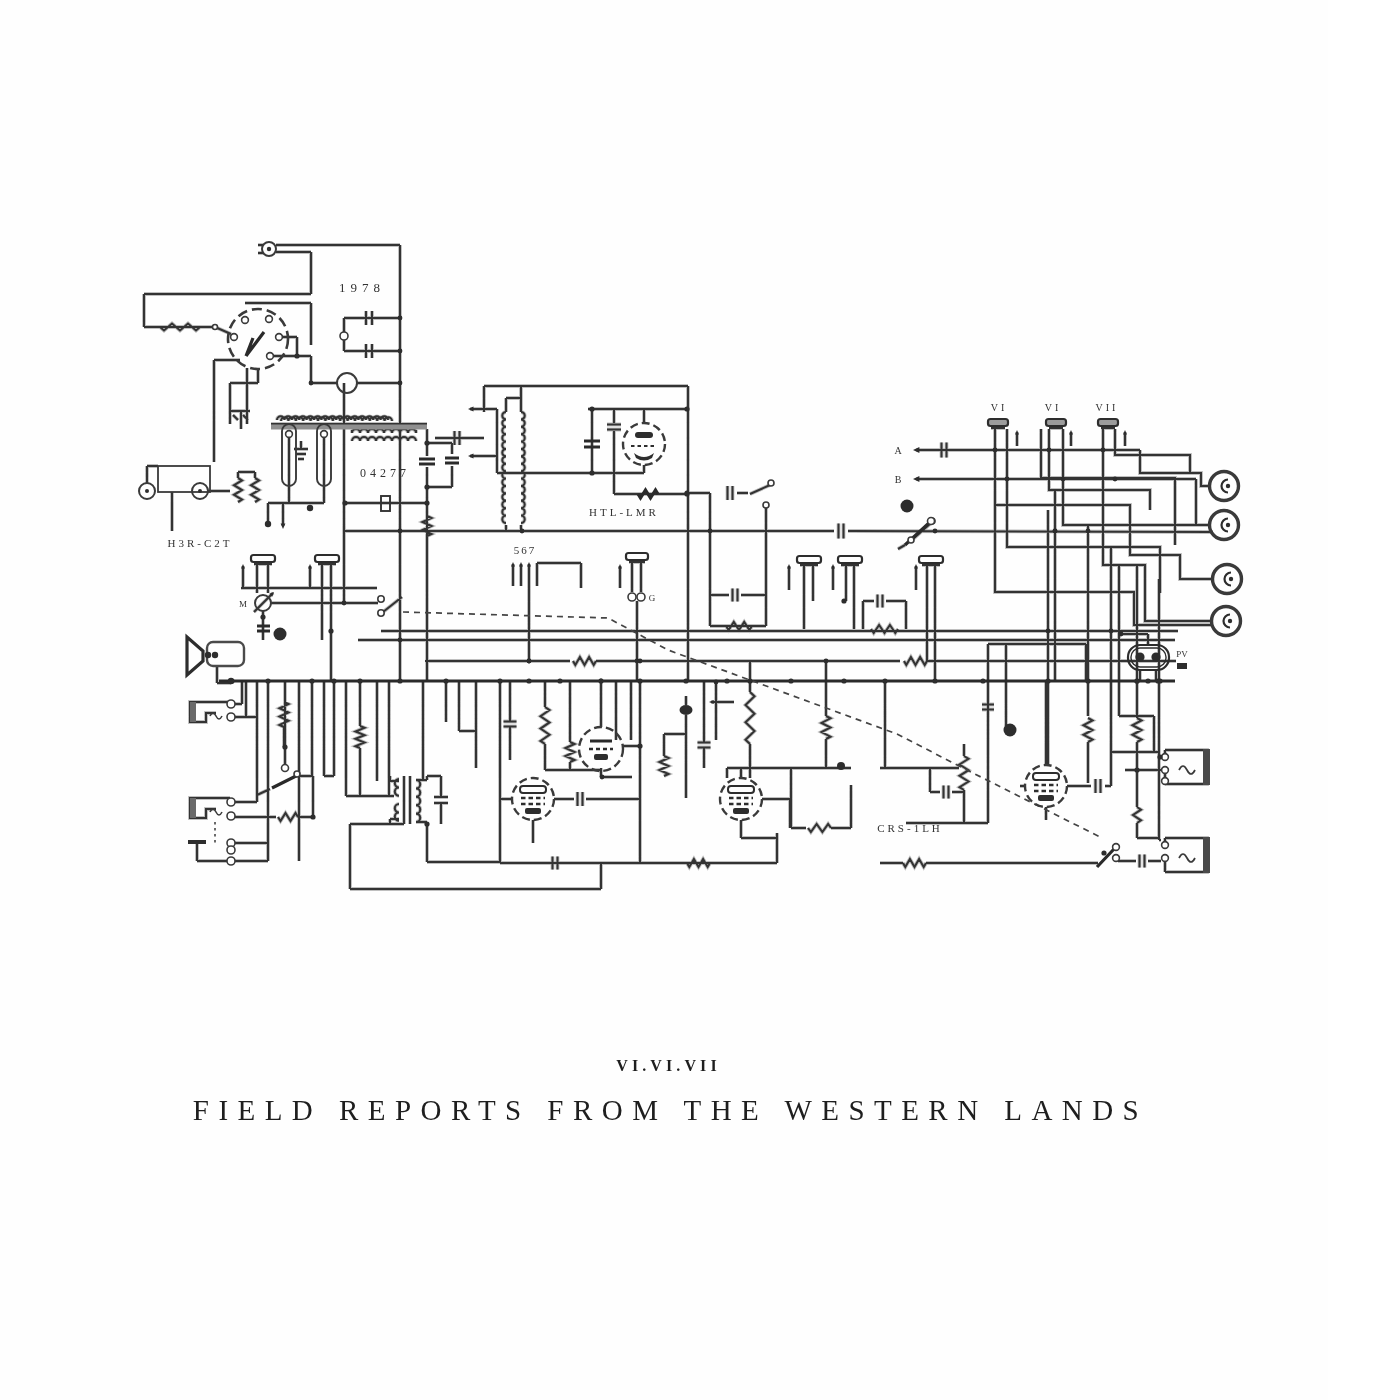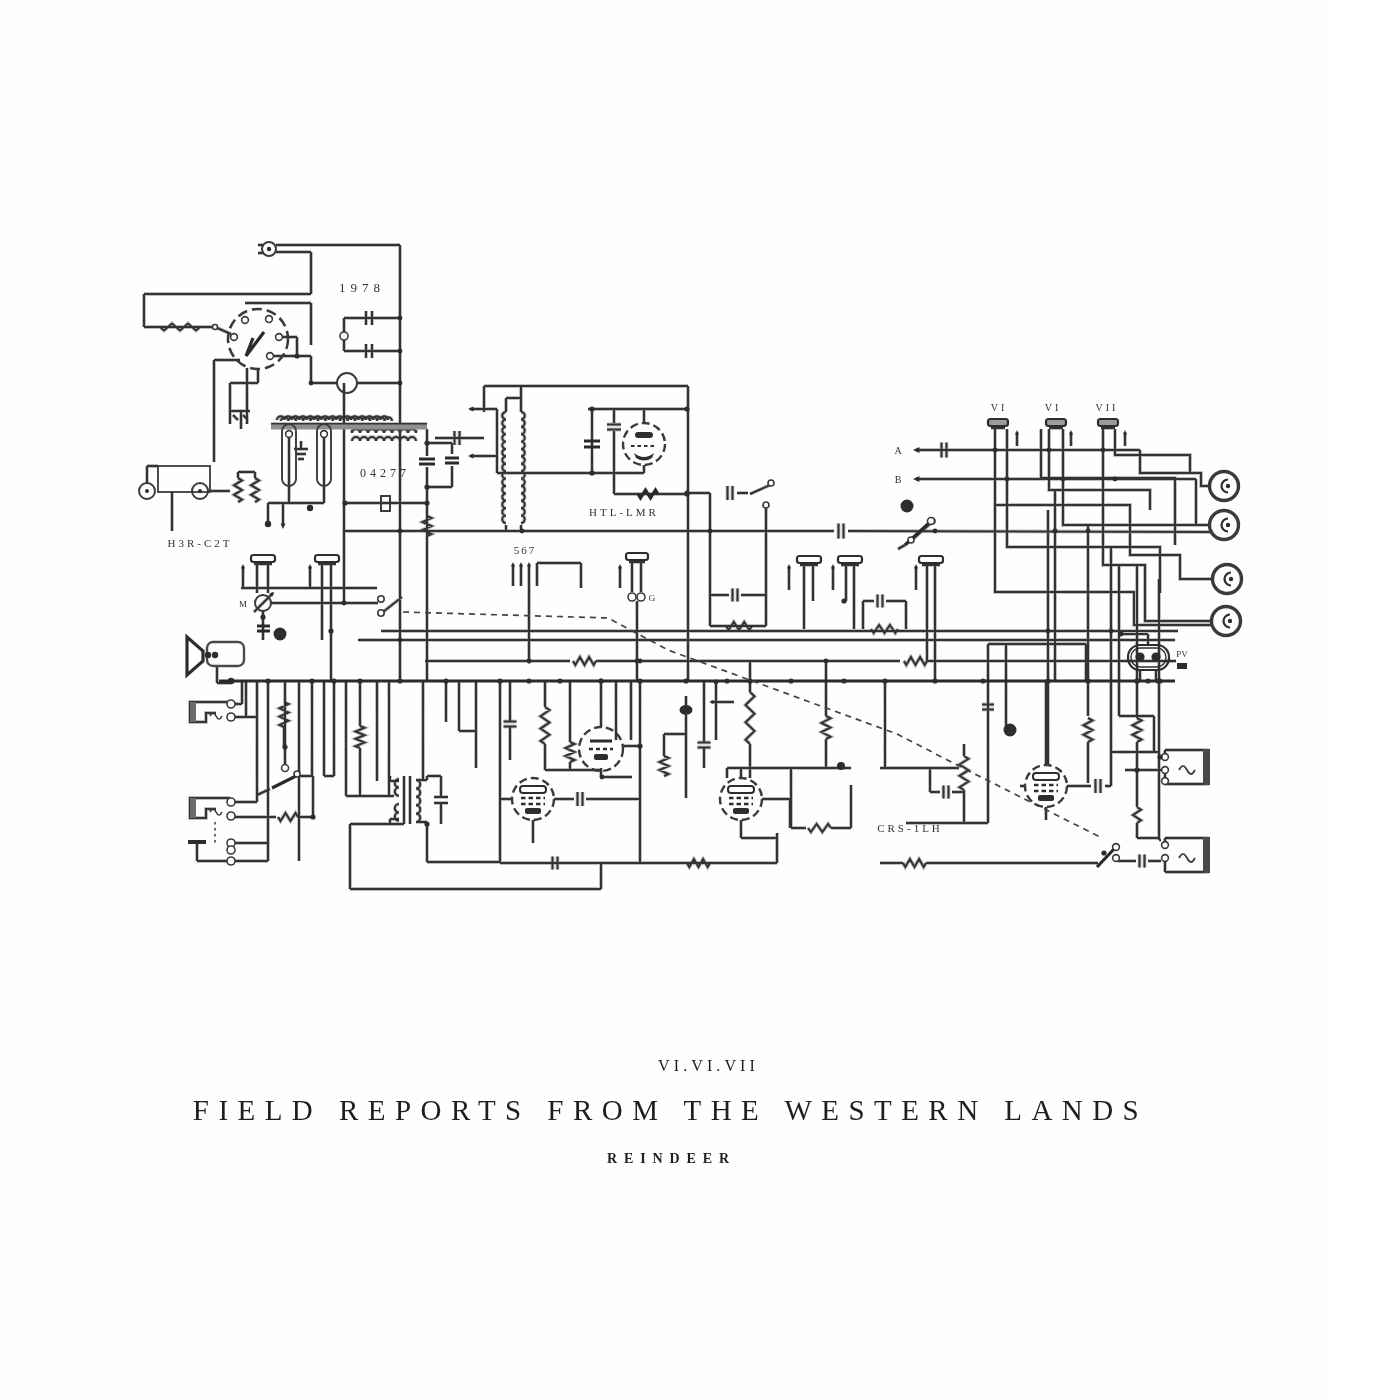--- a/index.html
+++ b/index.html
@@ -238,16 +238,15 @@
       <circle cx="1160" cy="757" r="2.6" fill="#2d2d2d"></circle>
       <path d="M1179 858 q4 -8 8 0 q4 8 8 0" stroke="#3a3a3a" stroke-width="1.7" fill="none"></path>
       <rect x="1203" y="837" width="7" height="36" fill="#4a4a4a"></rect>
       <circle cx="1165" cy="845" r="3.4" fill="#ffffff" stroke="#3a3a3a" stroke-width="1.6"></circle>
       <circle cx="1165" cy="858" r="3.4" fill="#ffffff" stroke="#3a3a3a" stroke-width="1.6"></circle>
       <circle cx="1116" cy="847" r="3.4" fill="#ffffff" stroke="#3a3a3a" stroke-width="1.6"></circle>
       <circle cx="1116" cy="858" r="3.4" fill="#ffffff" stroke="#3a3a3a" stroke-width="1.6"></circle>
       <circle cx="1104" cy="853" r="2.6" fill="#2d2d2d"></circle>
       <text x="910" y="832" class="lbl" style="font-size:11px;letter-spacing:3px">CRS-1LH</text>
 </svg>
-<div class="title" style="top:1057px;font-size:16px;letter-spacing:4.1px;text-indent:9px;font-weight:normal;padding-left:40px;">VI.VI.VII</div>
+<div class="title" style="top:1057px;font-size:16px;letter-spacing:4.1px;text-indent:9px;font-weight:bold;">VI.VI.VII</div>
 <div class="title" style="top:1094px;font-size:29px;letter-spacing:9.45px;word-spacing:0px;text-indent:13px;font-weight:normal;">FIELD REPORTS FROM THE WESTERN LANDS</div>
-<div class="title" style="top:1151px;font-size:14px;letter-spacing:6.9px;text-indent:15px;font-weight:bold;">REINDEER</div>
 </div>
 
 </body></html>

